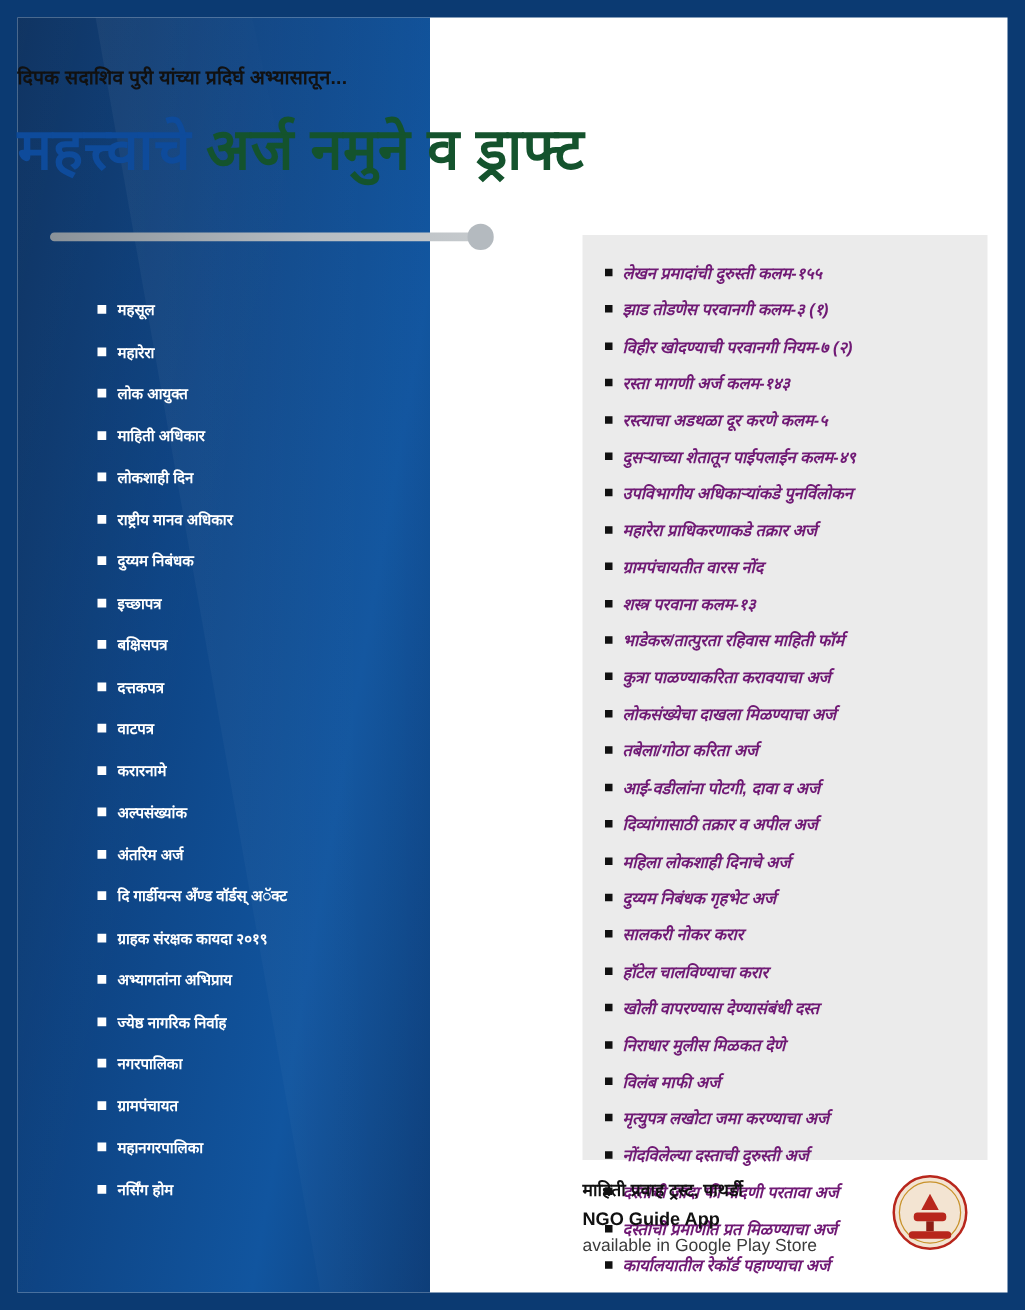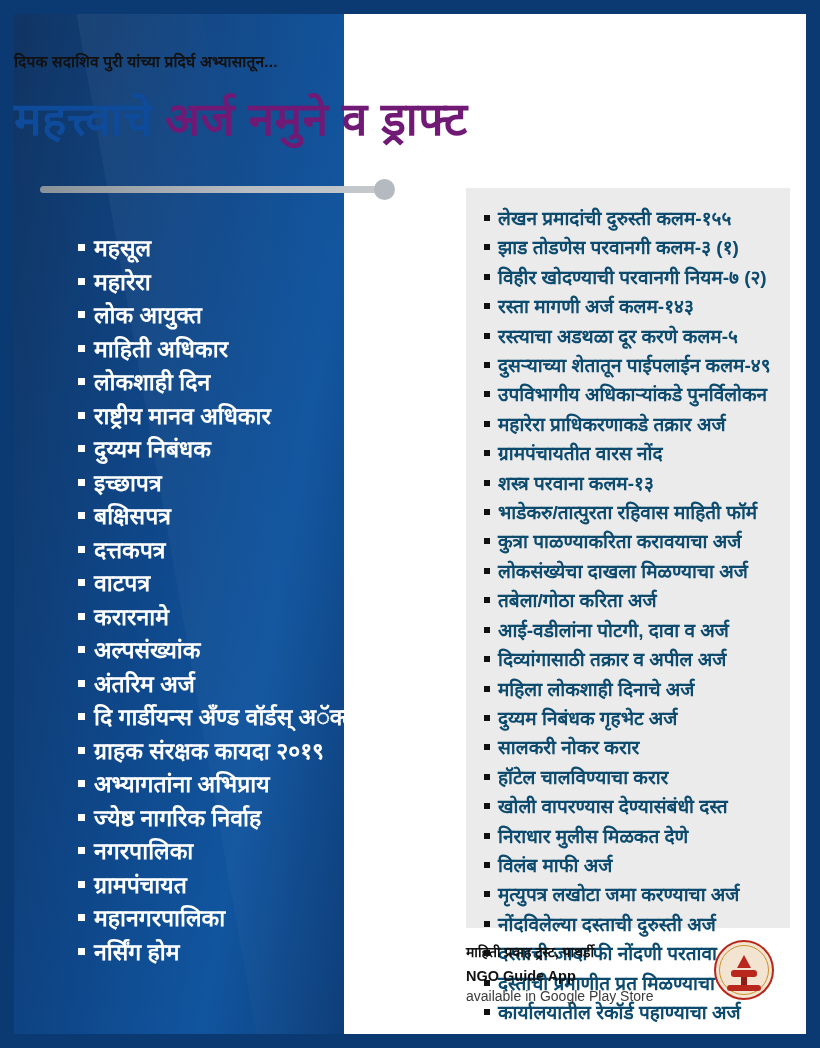--- a/index.html
+++ b/index.html
@@ -85,21 +85,21 @@
   }
   .title-a {
     font-size: 46px;
     font-weight: bold;
     color: #0e4b9b;
     letter-spacing: 0.5px;
   }
   .title-b {
     font-size: 46px;
     font-weight: bold;
-    color: #701a75;
+    color: #14532d;
     letter-spacing: 0.5px;
     margin-left: 12px;
   }
   
   .deco-bar {
     position: absolute;
     left: 40px;
     top: 186px;
     width: 348px;
     height: 7px;
@@ -120,21 +120,21 @@
   .left-list {
     position: absolute;
     left: 78px;
     top: 232px;
     width: 250px;
     z-index: 6;
   }
   .left-list .li {
     position: relative;
     color: #ffffff;
-    font-size: 23px;
+    font-size: 12px;
     font-weight: bold;
     line-height: 33.5px;
     padding-left: 16px;
     white-space: nowrap;
   }
   .left-list .li .bullet {
     position: absolute;
     left: 0;
     top: 12px;
     width: 7px;
@@ -153,26 +153,27 @@
   }
   .right-list {
     position: absolute;
     left: 484px;
     top: 204px;
     width: 312px;
     z-index: 6;
   }
   .right-list .li {
     position: relative;
-    color: #0c4a6e;
-    font-size: 19px;
+    color: #701a75;
+    font-size: 13px;
     font-weight: bold;
     line-height: 29.4px;
     padding-left: 14px;
     white-space: nowrap;
+    font-style: italic;
   }
   .right-list .li .bullet {
     position: absolute;
     left: 0;
     top: 11px;
     width: 6px;
     height: 6px;
     background: #111111;
   }
   

